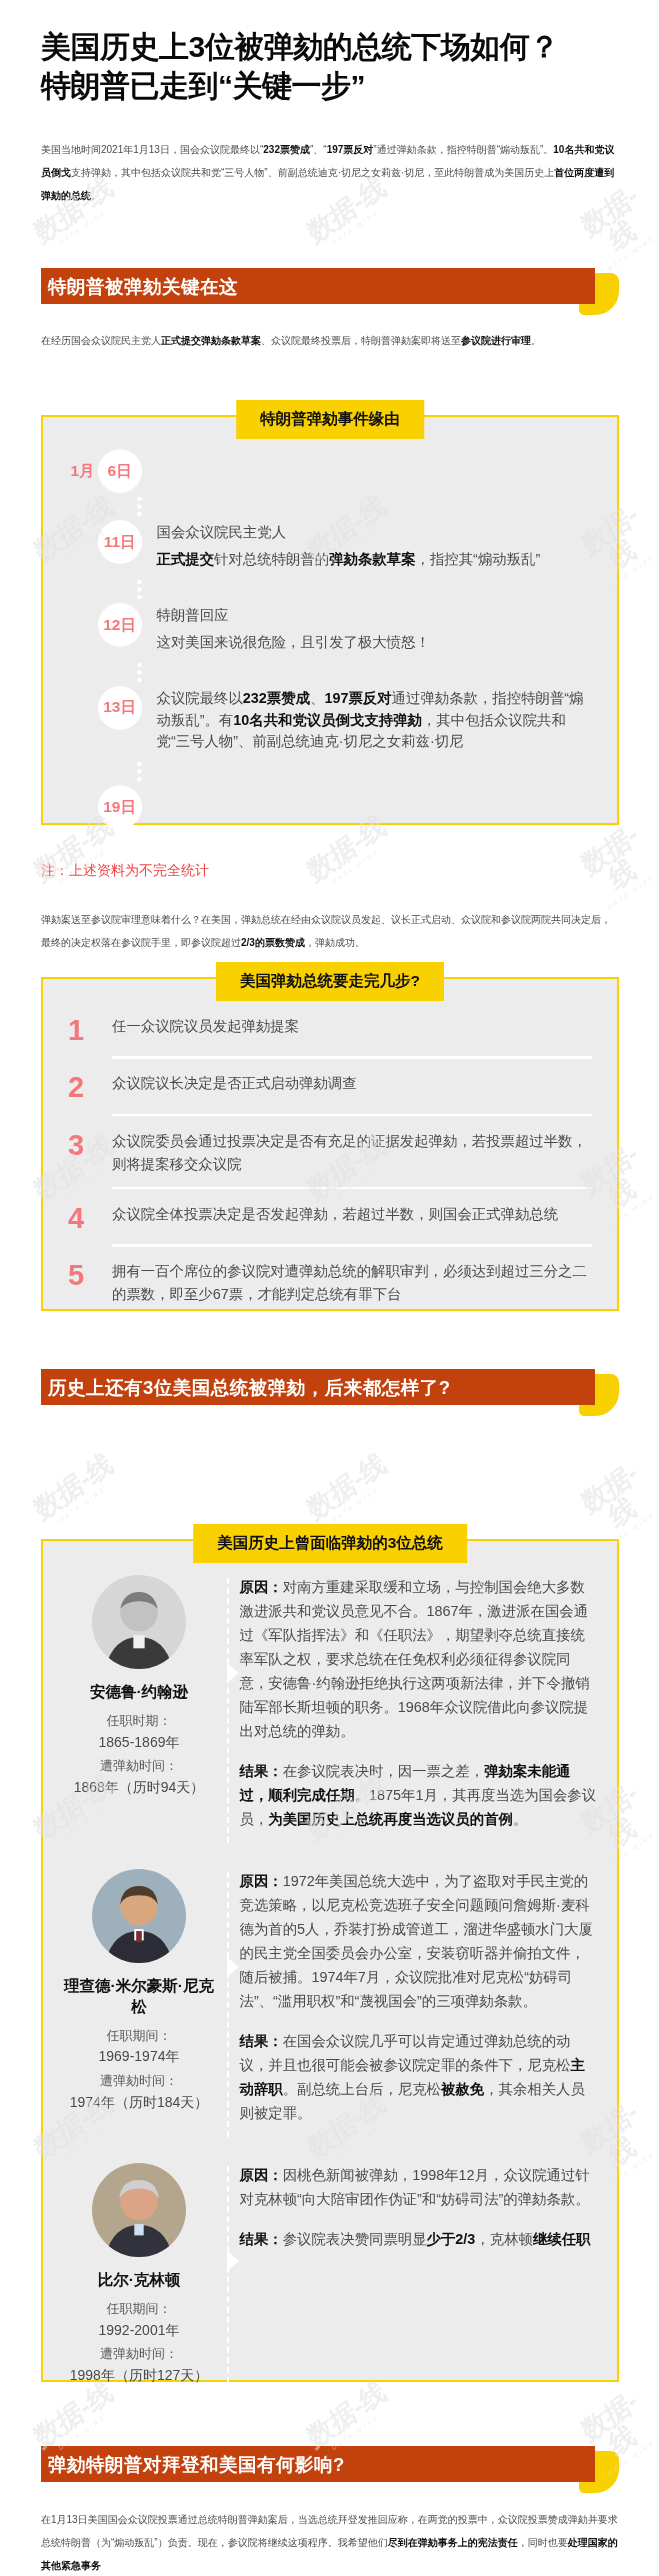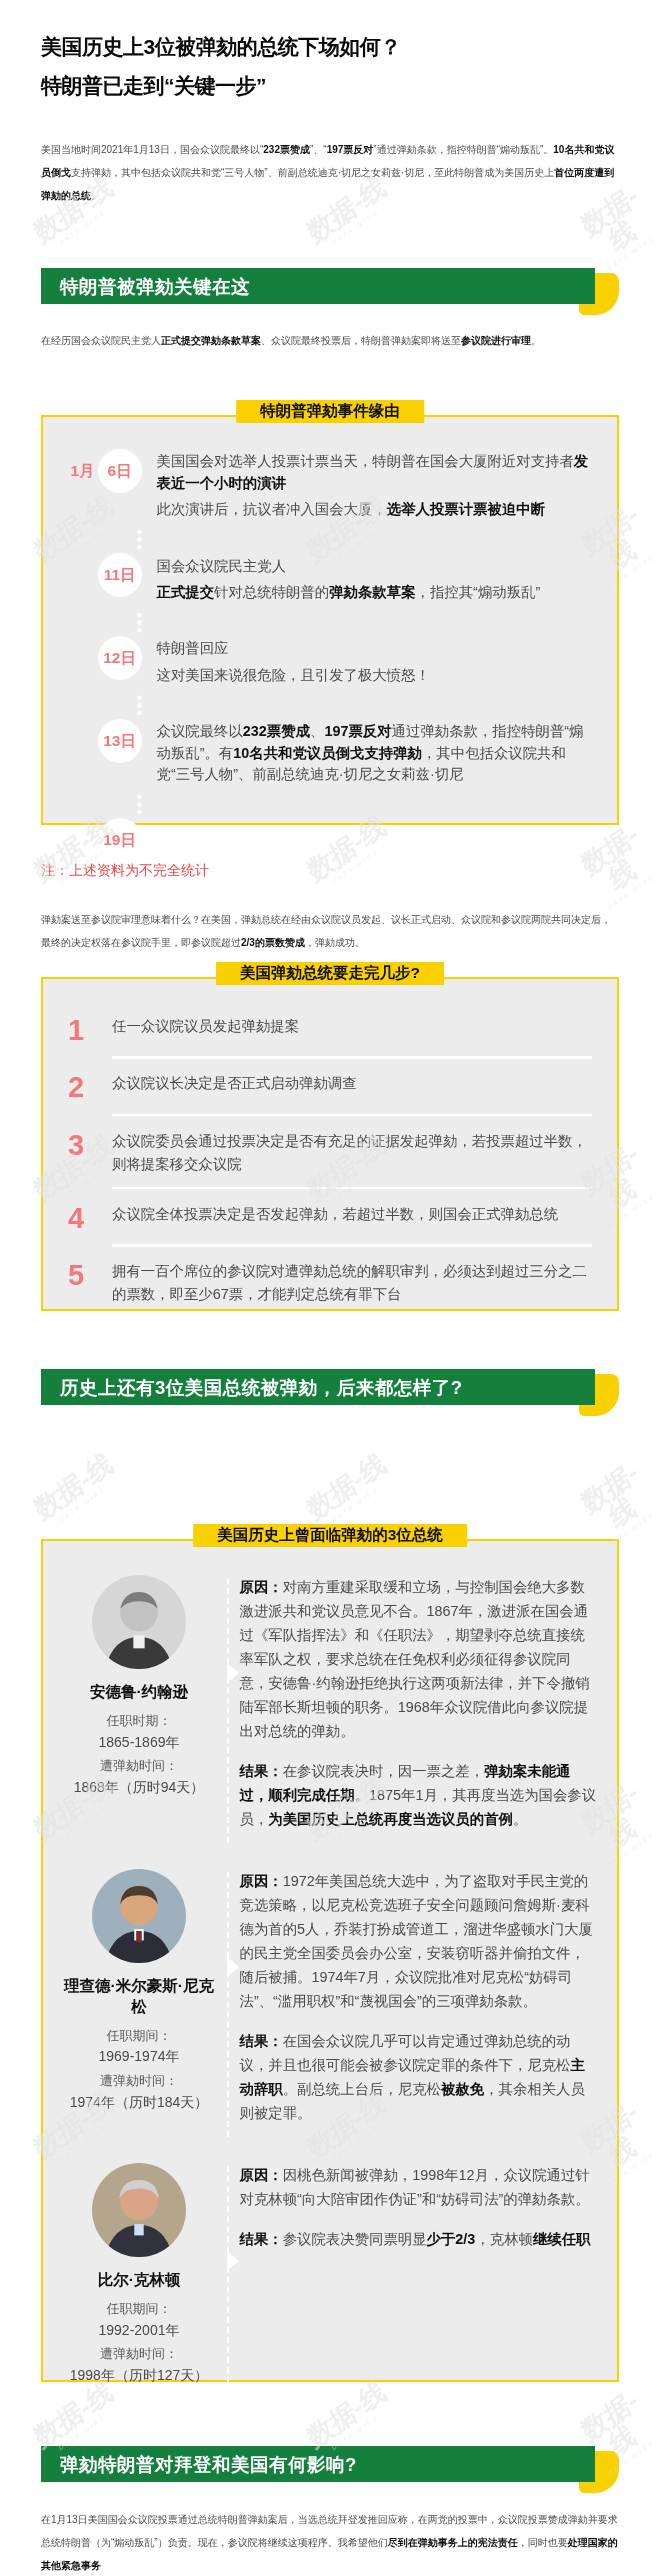--- a/index.html
+++ b/index.html
@@ -8,36 +8,36 @@
   .sec{position:absolute;left:41px;width:578px;z-index:2;}
   .b{font-weight:bold;color:#111;}
 
   
   .wm-layer{position:absolute;inset:0;z-index:3;pointer-events:none;}
   .wm{position:absolute;color:#e2e2e2;opacity:.55;transform:rotate(-35deg) skewX(-8deg);
       font-weight:bold;font-size:27px;text-align:center;line-height:1;}
   .wm small{display:block;font-size:6.2px;letter-spacing:2.6px;font-weight:normal;margin-top:3.1px;}
 
   
-  .title{top:27px;font-size:21px;line-height:39px;font-weight:900;color:#0a0a0a;letter-spacing:-0.5px;}
+  .title{top:27px;font-size:30px;line-height:39px;font-weight:900;color:#0a0a0a;letter-spacing:-0.5px;}
   .para{font-size:10px;line-height:23px;color:#4a4a4a;margin:0;}
 
   
   .hdr{position:absolute;left:41px;width:578px;height:36px;z-index:2;}
   .hdr-accent{position:absolute;top:5.2px;right:0;width:40px;height:42px;background:var(--yl);
       border-radius:0 8.2px 24px 5.2px;}
-  .hdr-bar{position:absolute;left:0;top:0;height:36px;width:calc(100% - 24px);background:#15803d;
-      display:flex;align-items:center;padding-left:19px;}
+  .hdr-bar{position:absolute;left:0;top:0;height:36px;width:calc(100% - 24px);background:#c2410c;
+      display:flex;align-items:center;padding-left:7px;}
   .hdr-bar span{color:#fff;font-size:18.5px;font-weight:bold;letter-spacing:0.5px;}
 
   
   :root{--yl:#f9d000;--pk:#f5777b;--boxbg:#ececec;}
   .ybox{position:absolute;left:41px;width:578px;background:var(--boxbg);border:2.6px solid var(--yl);z-index:2;}
   .ytab{position:absolute;top:-17px;left:50%;transform:translateX(-50%);background:var(--yl);
-      padding:1px 24px;font-size:15.5px;font-weight:bold;color:#111;white-space:nowrap;z-index:3;}
+      padding:9px 24px;font-size:15.5px;font-weight:bold;color:#111;white-space:nowrap;z-index:3;}
 
   
   .tl-wrap{padding:32px 20.6px 10.3px 17.5px;}
   .tl-row{display:flex;align-items:flex-start;}
   .tl-date{flex:0 0 96px;display:flex;align-items:center;}
   .tl-month{width:34px;text-align:right;color:var(--pk);font-size:15.5px;font-weight:bold;margin-right:3.1px;}
   .tl-circle{width:44px;height:44px;border-radius:50%;background:#fff;color:var(--pk);font-size:15.5px;
       font-weight:bold;display:flex;align-items:center;justify-content:center;}
   .tl-content{flex:1;padding-top:2.1px;}
   .tl-line{font-size:14.4px;line-height:21.6px;color:#4a4a4a;margin-bottom:5.2px;}
@@ -120,24 +120,20 @@
 
   <div class="ybox" style="top:415px;height:410px;">
     <div class="ytab">特朗普弹劾事件缘由</div>
     <div class="tl-wrap">
 
       <div class="tl-row">
         <div class="tl-date">
           <span class="tl-month">1月</span>
           <span class="tl-circle">6日</span>
         </div>
-        <div class="tl-content">
-          <div class="tl-line"><span>美国国会对选举人投票计票当天，特朗普在国会大厦附近对支持者</span><span class="b">发表近一个小时的演讲</span></div>
-          <div class="tl-line"><span>此次演讲后，抗议者冲入国会大厦，</span><span class="b">选举人投票计票被迫中断</span></div>
-        </div>
       </div>
       <div class="tl-conn"></div>
 
       <div class="tl-row">
         <div class="tl-date">
           <span class="tl-month"></span>
           <span class="tl-circle">11日</span>
         </div>
         <div class="tl-content">
           <div class="tl-line"><span>国会众议院民主党人</span></div>

